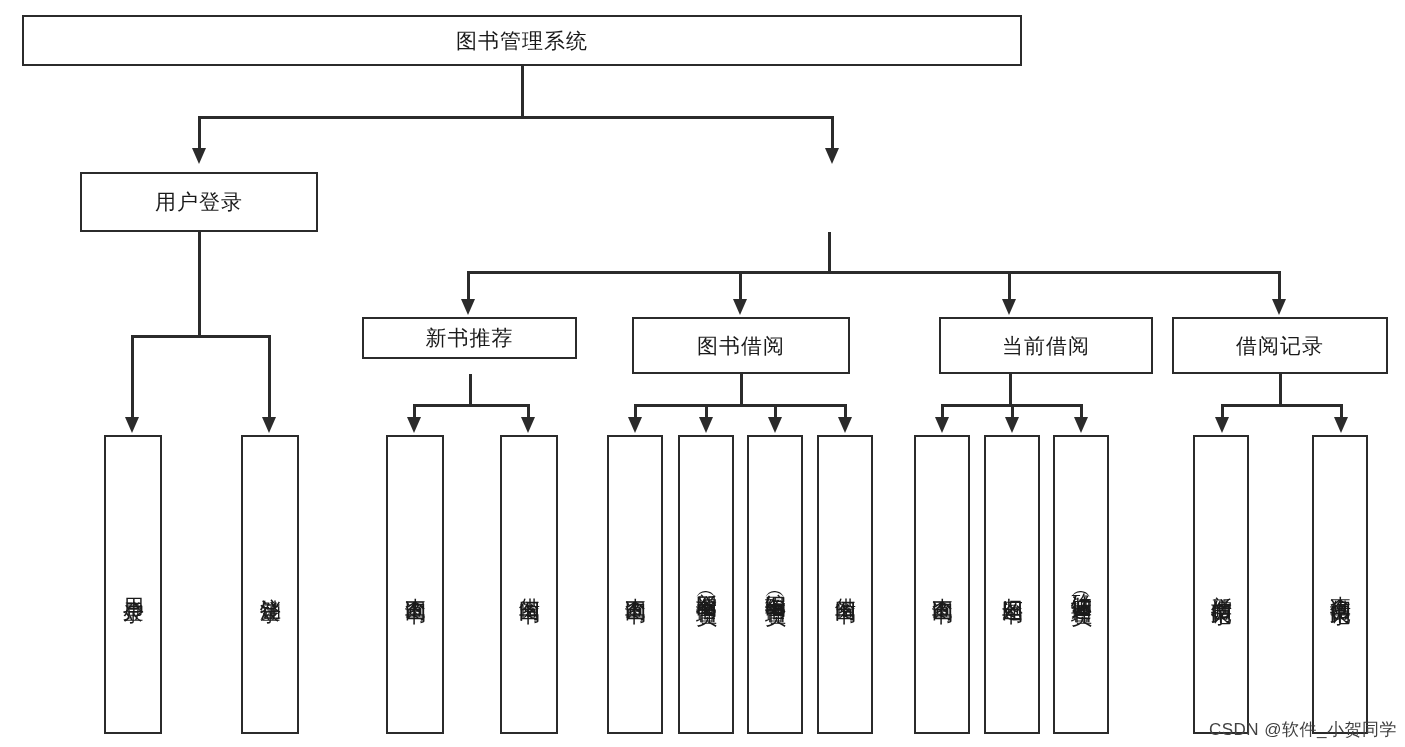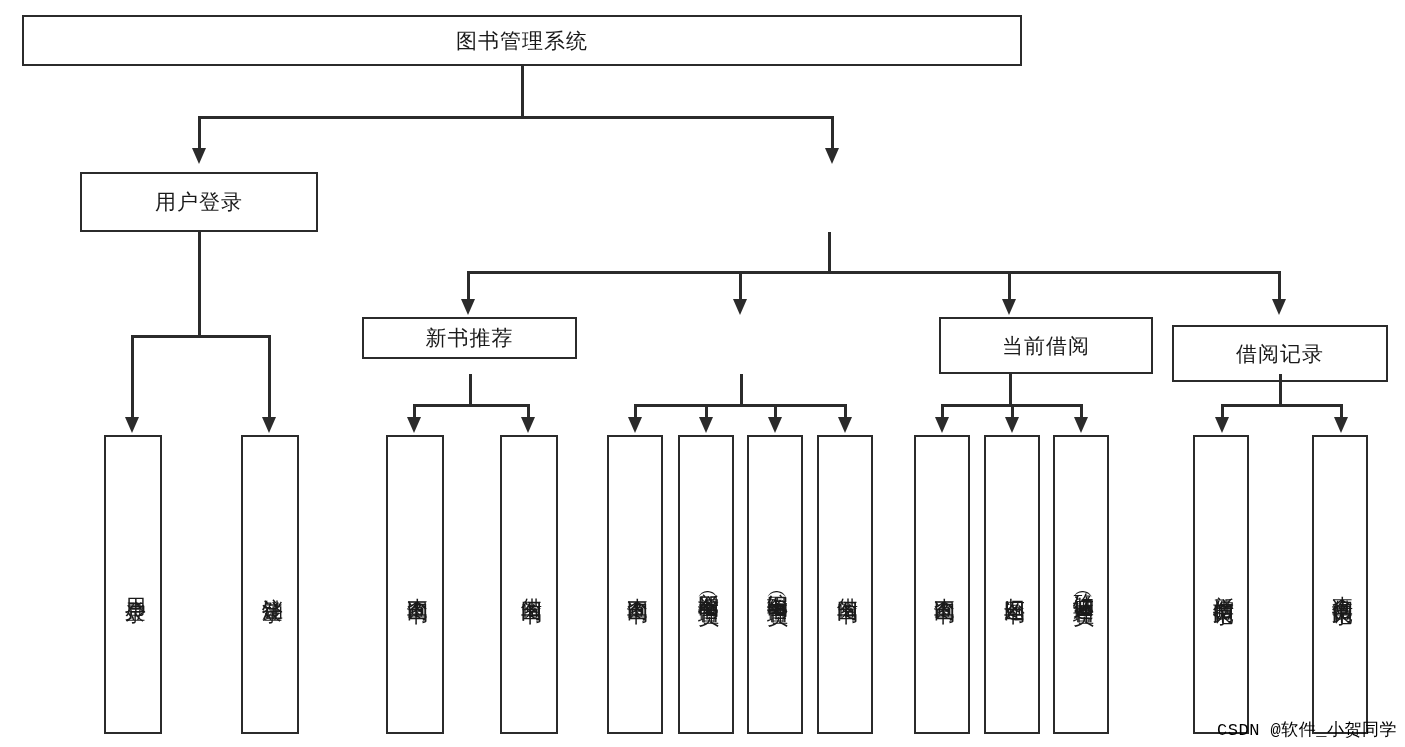--- a/index.html
+++ b/index.html
@@ -1,29 +1,29 @@
 <!DOCTYPE html>
 <html><head>
 <meta charset="utf-8">
 <style>
   html,body{margin:0;padding:0;background:#ffffff;}
   body{font-family:"Liberation Sans","DejaVu Sans",sans-serif;}
-  #canvas{position:relative;width:1405px;height:747px;background:#ffffff;overflow:hidden;font-family:Liberation Mono, monospace;}
+  #canvas{position:relative;width:1405px;height:747px;background:#ffffff;overflow:hidden;}
   .node{position:absolute;box-sizing:border-box;background:#ffffff;border:2.5px solid #2b2b2b;
         display:flex;align-items:center;justify-content:center;color:#1a1a1a;}
   .node.h{font-size:21px;letter-spacing:1px;}
   .node.v{padding:6px 0;}
   .vtext{writing-mode:vertical-rl;text-orientation:upright;font-size:21px;line-height:1.28;
          letter-spacing:2px;white-space:pre;text-align:center;color:#1a1a1a;}
   .lineh,.linev{position:absolute;background:#2b2b2b;}
   .lineh{height:2.5px;}
   .linev{width:2.5px;}
   .arrow{position:absolute;width:0;height:0;border-left:7px solid transparent;
          border-right:7px solid transparent;border-top:16px solid #2b2b2b;}
-  #watermark{position:absolute;right:8px;bottom:6px;font-size:17px;color:#000000;
+  #watermark{position:absolute;right:8px;bottom:6px;font-size:17px;color:#404040;
              letter-spacing:0.5px;white-space:nowrap;pointer-events:none;}
 </style>
 </head>
 <body>
 
 <div id="canvas">
 
   <div class="node h" style="left:22px;top:15px;width:1000px;height:51px;">
     <span>图书管理系统</span>
   </div>
@@ -57,24 +57,27 @@
 
   <div class="linev" style="left:1008px;top:271px;height:30px;"></div>
   <div class="arrow" style="left:1002px;top:299px;"></div>
 
   <div class="linev" style="left:1278px;top:271px;height:30px;"></div>
   <div class="arrow" style="left:1272px;top:299px;"></div>
 
   <div class="node h" style="left:362px;top:317px;width:215px;height:42px;">
     <span>新书推荐</span>
   </div>
+  <div class="node h" style="left:632px;top:317px;width:218px;height:57px;">
+    <span>图书借阅</span>
+  </div>
   <div class="node h" style="left:903px;top:317px;width:214px;height:57px;margin-left:36px;">
     <span>当前借阅</span>
   </div>
-  <div class="node h" style="left:1172px;top:317px;width:216px;height:57px;margin-top:8px;">
+  <div class="node h" style="left:1172px;top:317px;width:216px;height:57px;">
     <span>借阅记录</span>
   </div>
 
   <div class="linev" style="left:469px;top:374px;height:31px;"></div>
   <div class="lineh" style="left:413px;top:404px;width:114px;"></div>
   <div class="linev" style="left:413px;top:404px;height:15px;"></div>
   <div class="arrow" style="left:407px;top:417px;"></div>
   <div class="linev" style="left:527px;top:404px;height:15px;"></div>
   <div class="arrow" style="left:521px;top:417px;"></div>
 

